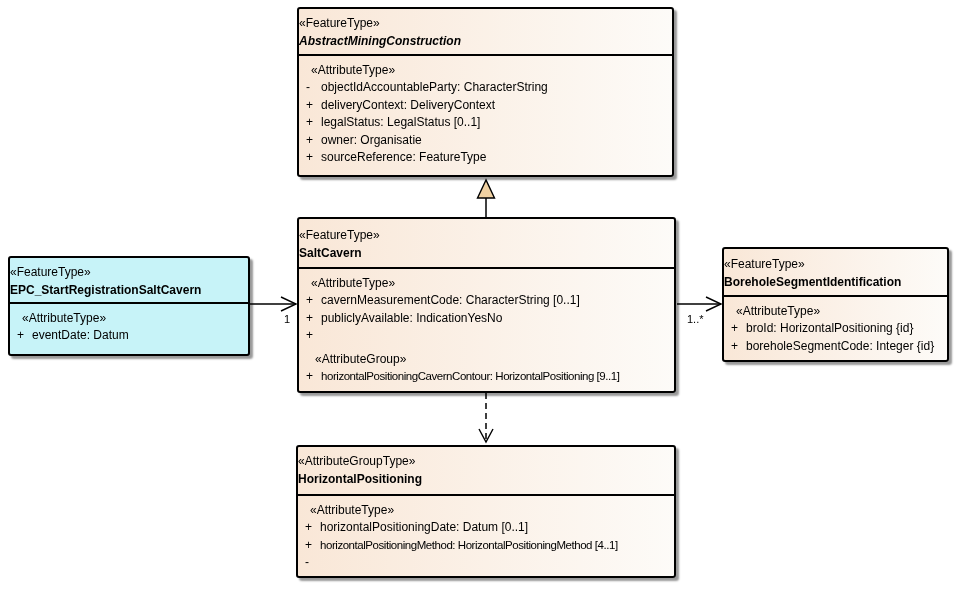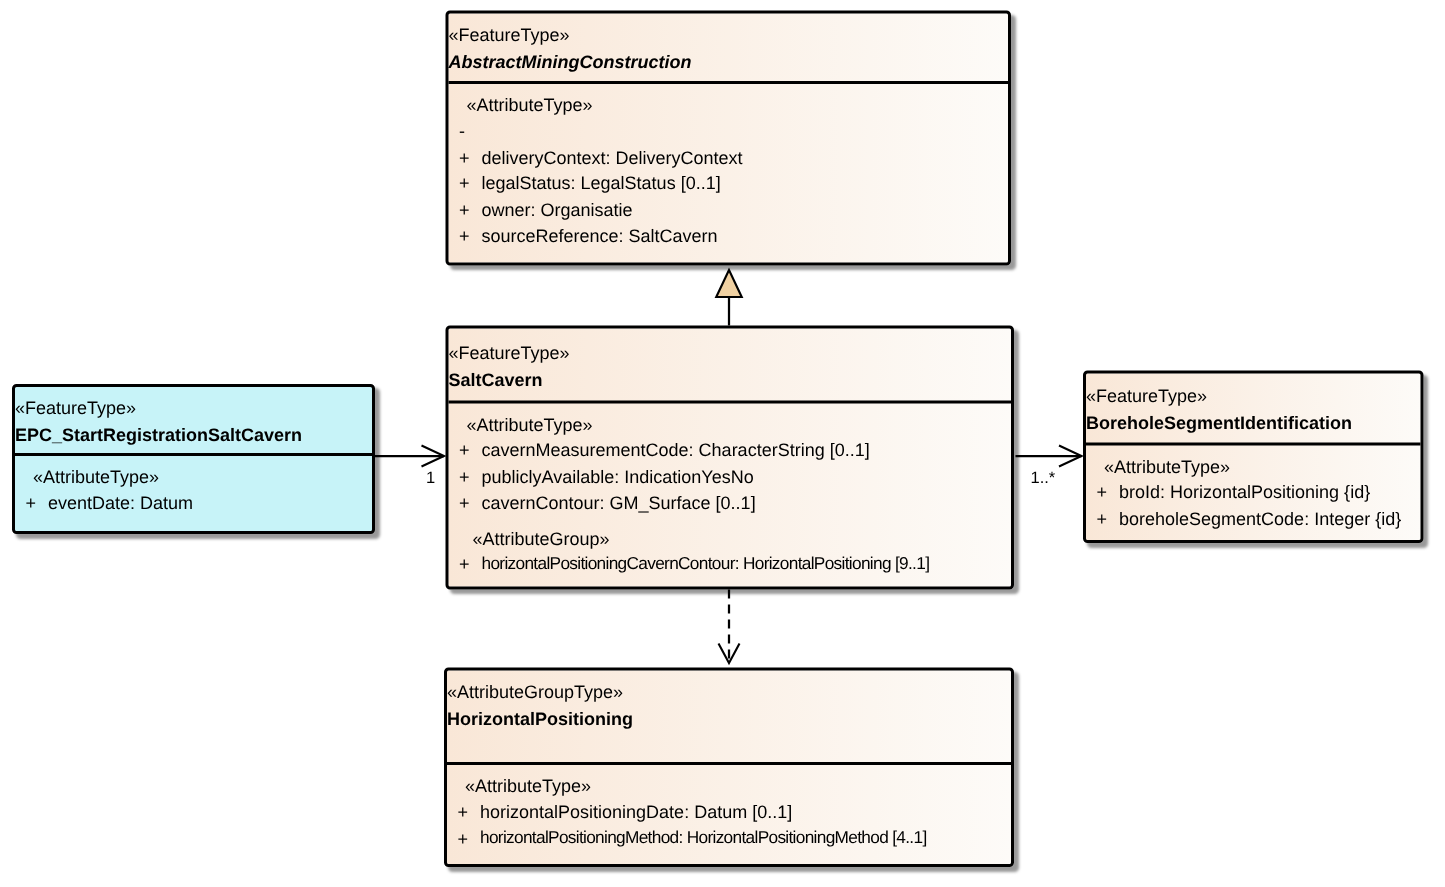--- a/index.html
+++ b/index.html
@@ -77,36 +77,37 @@
 
   <div class="uml-box" style="left:297px;top:7px;width:377px;height:170px;">
     <div class="hdr" style="height:47px;">
       <div class="stereo">«FeatureType»</div>
       <div class="title abstract">AbstractMiningConstruction</div>
     </div>
     <div class="body">
       <div class="attr-stereo">«AttributeType»</div>
       <div class="row">
         <span class="vis">-</span>
+        <span class="atxt">objectIdAccountableParty: CharacterString</span>
       </div>
       <div class="row">
         <span class="vis">+</span>
         <span class="atxt">deliveryContext: DeliveryContext</span>
       </div>
       <div class="row">
         <span class="vis">+</span>
         <span class="atxt">legalStatus: LegalStatus [0..1]</span>
       </div>
       <div class="row">
         <span class="vis">+</span>
         <span class="atxt">owner: Organisatie</span>
       </div>
       <div class="row">
         <span class="vis">+</span>
-        <span class="atxt">sourceReference: SaltCavern</span>
+        <span class="atxt">sourceReference: FeatureType</span>
       </div>
     </div>
   </div>
 
   <div class="uml-box" style="left:297px;top:217px;width:379px;height:176px;">
     <div class="hdr" style="height:50px;padding-top:8px;">
       <div class="stereo">«FeatureType»</div>
       <div class="title">SaltCavern</div>
     </div>
     <div class="body">
@@ -114,21 +115,20 @@
       <div class="row">
         <span class="vis">+</span>
         <span class="atxt">cavernMeasurementCode: CharacterString [0..1]</span>
       </div>
       <div class="row">
         <span class="vis">+</span>
         <span class="atxt">publiclyAvailable: IndicationYesNo</span>
       </div>
       <div class="row">
         <span class="vis">+</span>
-        <span class="atxt">cavernContour: GM_Surface [0..1]</span>
       </div>
       <div class="attr-stereo group-stereo">«AttributeGroup»</div>
       <div class="row">
         <span class="vis">+</span>
         <span class="atxt squeeze">horizontalPositioningCavernContour: HorizontalPositioning [9..1]</span>
       </div>
     </div>
   </div>
 
   <div class="uml-box cyan" style="left:8px;top:256px;width:242px;height:100px;">
@@ -157,21 +157,21 @@
         <span class="atxt">broId: HorizontalPositioning {id}</span>
       </div>
       <div class="row">
         <span class="vis">+</span>
         <span class="atxt">boreholeSegmentCode: Integer {id}</span>
       </div>
     </div>
   </div>
 
   <div class="uml-box" style="left:296px;top:445px;width:380px;height:133px;">
-    <div class="hdr" style="height:63px;">
+    <div class="hdr" style="height:49px;">
       <div class="stereo">«AttributeGroupType»</div>
       <div class="title">HorizontalPositioning</div>
     </div>
     <div class="body">
       <div class="attr-stereo">«AttributeType»</div>
       <div class="row">
         <span class="vis">+</span>
         <span class="atxt">horizontalPositioningDate: Datum [0..1]</span>
       </div>
       <div class="row">

